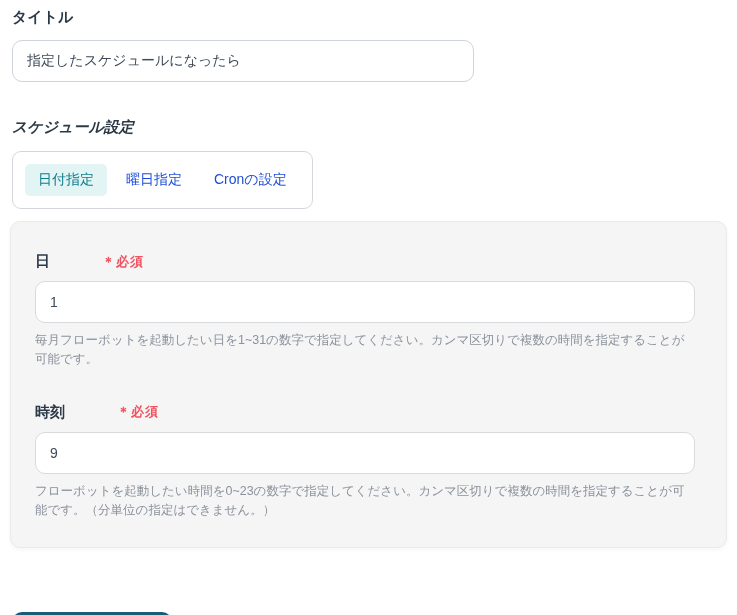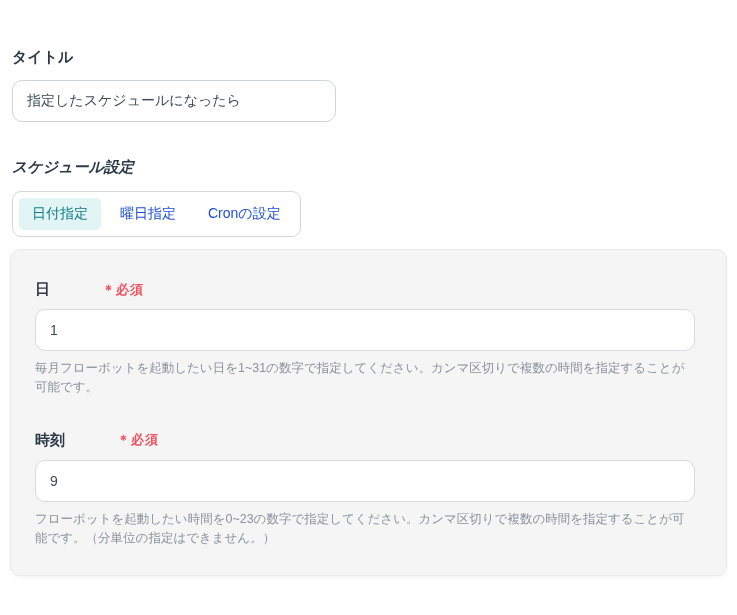--- a/index.html
+++ b/index.html
@@ -9,45 +9,44 @@
     font-family: "Liberation Sans", "DejaVu Sans", sans-serif;
     overflow: hidden;
   }
   .page { padding: 8px 10px 0 10px; }
 
   .field-label {
     font-size: 15px;
     font-weight: 700;
     color: #2c3a47;
     margin-left: 2px;
-    margin-top: 40px;
   }
   .title-input {
     display: block;
     margin: 13px 0 0 2px;
-    width: 324px; height: 42px;
+    width: 462px; height: 42px;
     border: 1px solid #cfd4da;
     border-radius: 10px;
     padding: 0 14px;
     font-size: 14px;
     color: #3d4a57;
     font-family: inherit;
     background: #ffffff;
     outline: none;
   }
   .section-label { margin-top: 36px; font-style: italic; }
 
   .tabs {
     margin: 14px 0 0 2px;
     display: inline-flex;
     align-items: center;
     gap: 6px;
     border: 1px solid #d3d7db;
     border-radius: 9px;
-    padding: 6px;
+    padding: 12px;
     background: #ffffff;
   }
   .tab {
     font-size: 14px;
     color: #1d4ed8;
     padding: 7px 13px;
     border-radius: 5px;
     cursor: pointer;
     white-space: nowrap;
   }

